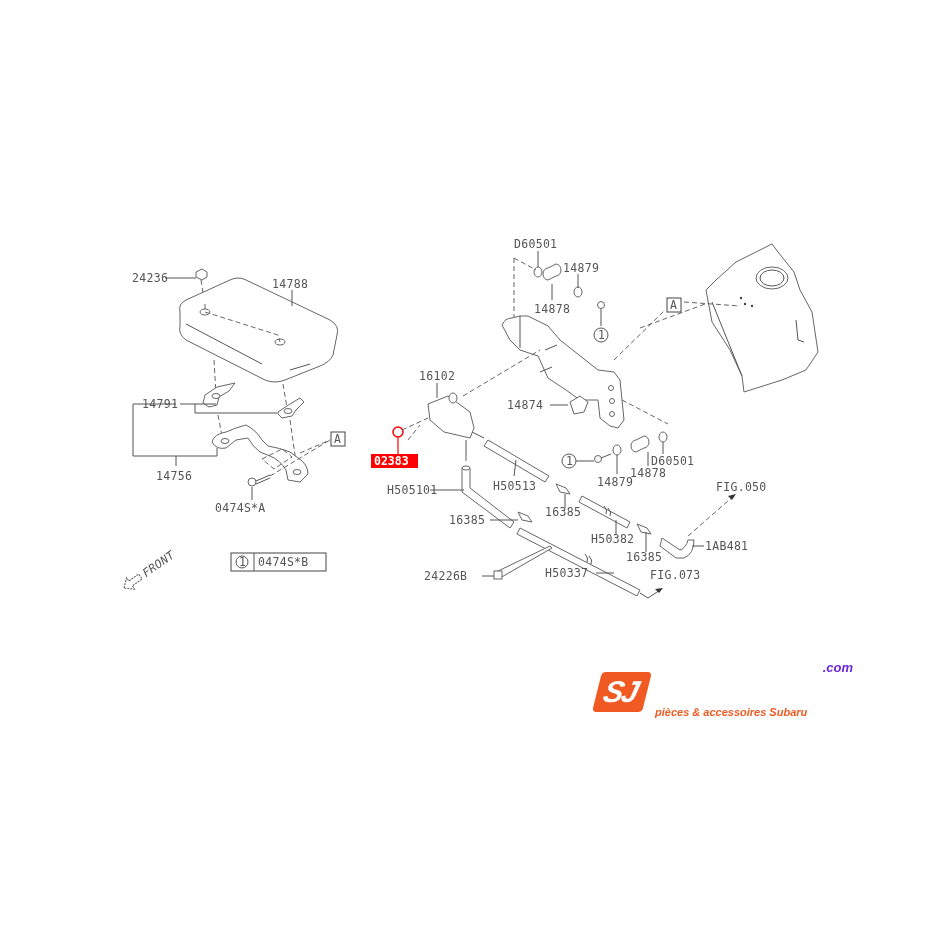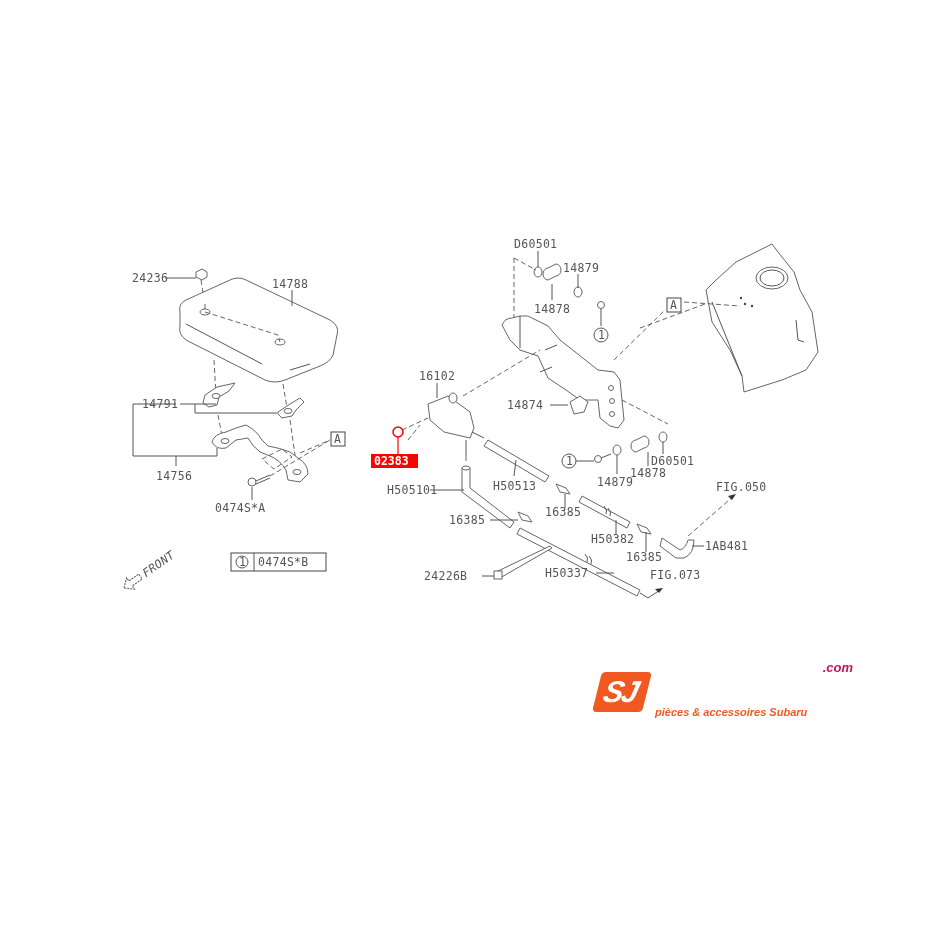--- a/index.html
+++ b/index.html
@@ -9,21 +9,21 @@
   .part { stroke:#666; stroke-width:1; fill:#fff; }
   .dash { stroke:#555; stroke-width:0.9; fill:none; stroke-dasharray:5 3; }
   .lbl { font-family:"DejaVu Sans Mono", monospace; font-size:11.5px; fill:#555; letter-spacing:0.3px; }
   .box { stroke:#444; fill:#fff; stroke-width:1; }
   .hl { fill:#ff0000; }
   .hl-txt { font-family:"DejaVu Sans Mono", monospace; font-size:11.5px; fill:#fff; font-weight:bold; }
   .logo { position:absolute; left:597px; top:668px; width:260px; height:52px; }
   .logo-mark { position:absolute; left:0; top:4px; width:50px; height:40px; background:#f05a22; transform:skewX(-14deg); border-radius:4px; }
   .logo-mark span { position:absolute; left:7px; top:3px; font-family:"Liberation Sans", sans-serif; font-weight:bold; font-style:italic; font-size:30px; color:#fff; letter-spacing:-2px; }
   .logo-name { position:absolute; left:56px; top:0; font-family:"Liberation Sans", sans-serif; font-weight:bold; font-style:italic; font-size:36px; color:#8a8a8a; letter-spacing:-1px; line-height:40px; text-shadow:1px 1px 0 #444; }
-  .logo-com { position:absolute; right:4px; top:-8px; font-family:"Liberation Sans", sans-serif; font-weight:bold; font-style:italic; font-size:13px; color:#be185d; }
+  .logo-com { position:absolute; right:4px; top:-8px; font-family:"Liberation Sans", sans-serif; font-weight:bold; font-style:italic; font-size:13px; color:#6d28d9; }
   .logo-tag { position:absolute; left:58px; top:38px; font-family:"Liberation Sans", sans-serif; font-weight:bold; font-style:italic; font-size:11px; color:#f05a22; }
 </style>
 </head>
 <body>
 
 <svg width="931" height="931" viewBox="0 0 931 931">
 
   <g>
 
     <path class="part" d="M196 272 l6 -3 l5 3 l0 5 l-5 3 l-6 -3z"></path>

